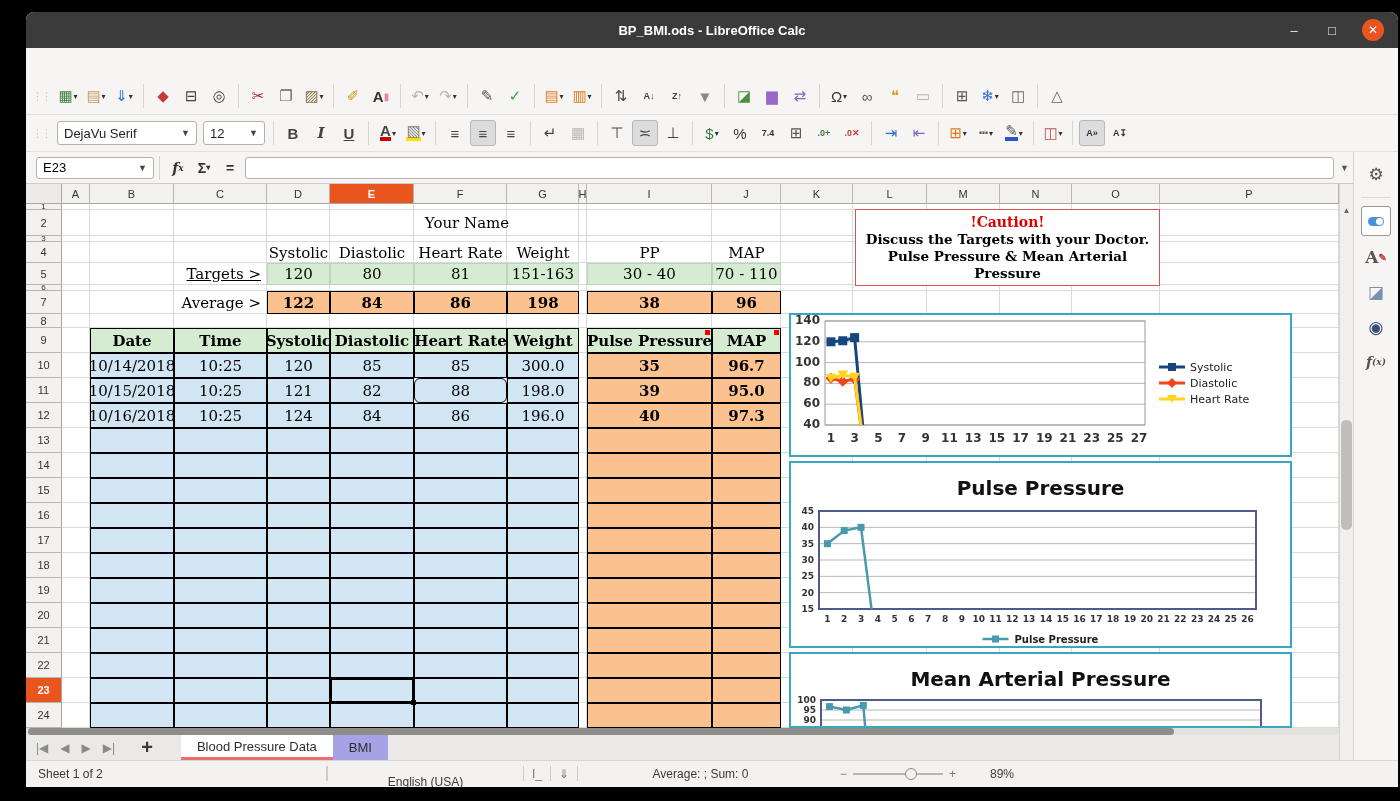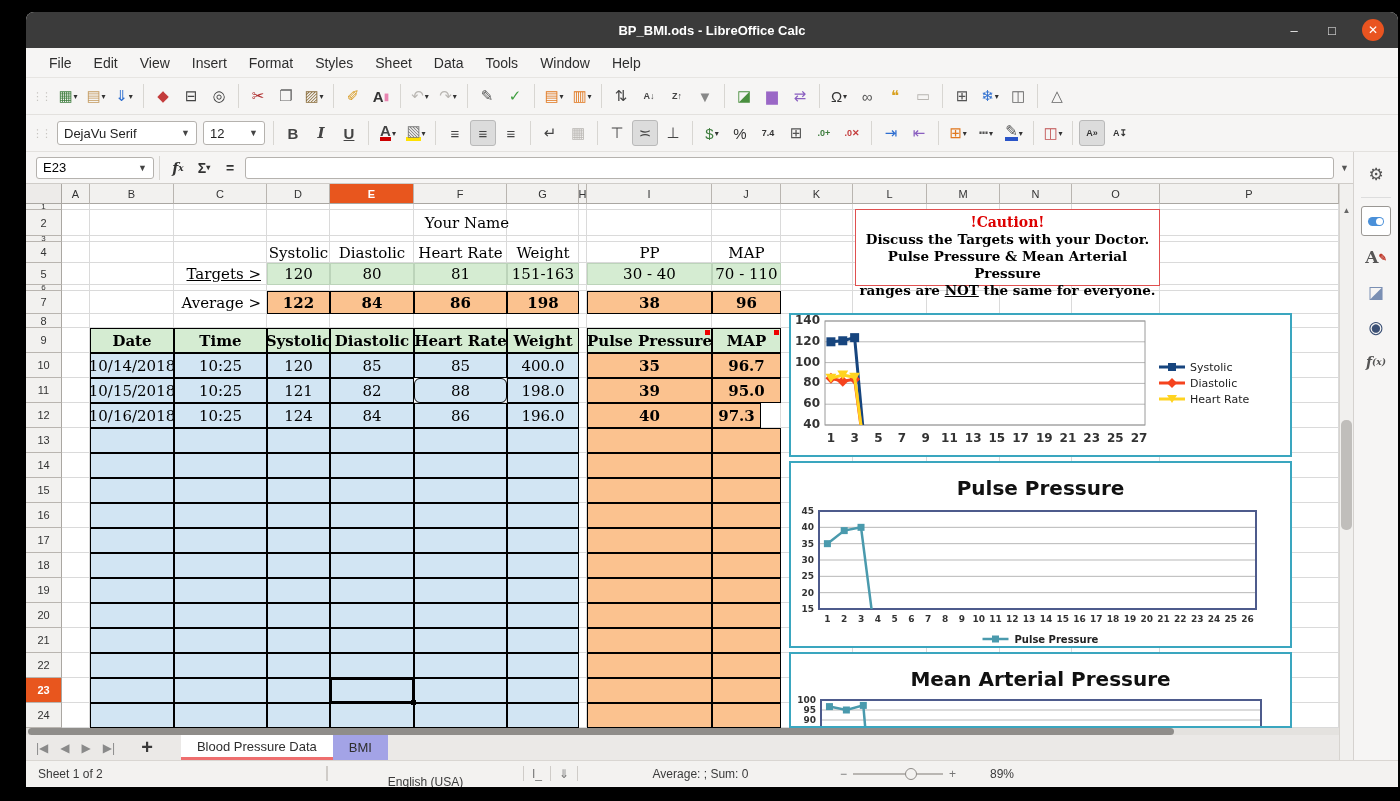--- a/index.html
+++ b/index.html
@@ -95,33 +95,20 @@
 
     <div class="titlebar">
       <span class="title">BP_BMI.ods - LibreOffice Calc</span>
       <div class="winctrls">
         <span class="wc">–</span>
         <span class="wc">□</span>
         <span class="wc close">✕</span>
       </div>
     </div>
 
-    <div class="menubar" id="menubar">
-        <span class="menuitem">File</span>
-        <span class="menuitem">Edit</span>
-        <span class="menuitem">View</span>
-        <span class="menuitem">Insert</span>
-        <span class="menuitem">Format</span>
-        <span class="menuitem">Styles</span>
-        <span class="menuitem">Sheet</span>
-        <span class="menuitem">Data</span>
-        <span class="menuitem">Tools</span>
-        <span class="menuitem">Window</span>
-        <span class="menuitem">Help</span>
-      </div>
     <div class="toolbar tb1" id="tb1">
         <span class="grip">⋮⋮</span>
         <span class="ic">
           <span style="color:#3e7d3e">▦</span>
           <span class="dd">▾</span>
         </span>
         <span class="ic">
           <span style="color:#c49a5f">▤</span>
           <span class="dd">▾</span>
         </span>
@@ -477,39 +464,39 @@
           <div class="cell green tb bold" style="left: 268px; width: 84px; top: 124px; height: 25px;">Diastolic</div>
           <div class="cell green tb bold" style="left: 352px; width: 93px; top: 124px; height: 25px;">Heart Rate</div>
           <div class="cell green tb bold" style="left: 445px; width: 72px; top: 124px; height: 25px;">Weight</div>
           <div class="cell green tb bold" style="left: 525px; width: 125px; top: 124px; height: 25px;">Pulse Pressure<span class="note"></span></div>
           <div class="cell green tb bold" style="left: 650px; width: 69px; top: 124px; height: 25px;">MAP<span class="note"></span></div>
           <div class="cell blue tb" style="left: 28px; width: 84px; top: 149px; height: 25px;">10/14/2018</div>
           <div class="cell blue tb" style="left: 112px; width: 93px; top: 149px; height: 25px;">10:25</div>
           <div class="cell blue tb" style="left: 205px; width: 63px; top: 149px; height: 25px;">120</div>
           <div class="cell blue tb" style="left: 268px; width: 84px; top: 149px; height: 25px;">85</div>
           <div class="cell blue tb" style="left: 352px; width: 93px; top: 149px; height: 25px;">85</div>
-          <div class="cell blue tb" style="left: 445px; width: 72px; top: 149px; height: 25px;">400.0</div>
+          <div class="cell blue tb" style="left: 445px; width: 72px; top: 149px; height: 25px;">300.0</div>
           <div class="cell orange tb bold" style="left: 525px; width: 125px; top: 149px; height: 25px;">35</div>
           <div class="cell orange tb bold" style="left: 650px; width: 69px; top: 149px; height: 25px;">96.7</div>
           <div class="cell blue tb" style="left: 28px; width: 84px; top: 174px; height: 25px;">10/15/2018</div>
           <div class="cell blue tb" style="left: 112px; width: 93px; top: 174px; height: 25px;">10:25</div>
           <div class="cell blue tb" style="left: 205px; width: 63px; top: 174px; height: 25px;">121</div>
           <div class="cell blue tb" style="left: 268px; width: 84px; top: 174px; height: 25px;">82</div>
           <div class="cell blue tb" style="left: 352px; width: 93px; top: 174px; height: 25px; border-radius: 6px;">88</div>
           <div class="cell blue tb" style="left: 445px; width: 72px; top: 174px; height: 25px;">198.0</div>
           <div class="cell orange tb bold" style="left: 525px; width: 125px; top: 174px; height: 25px;">39</div>
           <div class="cell orange tb bold" style="left: 650px; width: 69px; top: 174px; height: 25px;">95.0</div>
           <div class="cell blue tb" style="left: 28px; width: 84px; top: 199px; height: 25px;">10/16/2018</div>
           <div class="cell blue tb" style="left: 112px; width: 93px; top: 199px; height: 25px;">10:25</div>
           <div class="cell blue tb" style="left: 205px; width: 63px; top: 199px; height: 25px;">124</div>
           <div class="cell blue tb" style="left: 268px; width: 84px; top: 199px; height: 25px;">84</div>
           <div class="cell blue tb" style="left: 352px; width: 93px; top: 199px; height: 25px;">86</div>
           <div class="cell blue tb" style="left: 445px; width: 72px; top: 199px; height: 25px;">196.0</div>
           <div class="cell orange tb bold" style="left: 525px; width: 125px; top: 199px; height: 25px;">40</div>
-          <div class="cell orange tb bold" style="left: 650px; width: 49px; top: 199px; height: 25px;">97.3</div>
+          <div class="cell orange tb bold" style="left: 650px; width: 69px; top: 199px; height: 25px;">97.3</div>
           <div class="cell blue tb" style="left: 28px; width: 84px; top: 224px; height: 25px;"></div>
           <div class="cell blue tb" style="left: 112px; width: 93px; top: 224px; height: 25px;"></div>
           <div class="cell blue tb" style="left: 205px; width: 63px; top: 224px; height: 25px;"></div>
           <div class="cell blue tb" style="left: 268px; width: 84px; top: 224px; height: 25px;"></div>
           <div class="cell blue tb" style="left: 352px; width: 93px; top: 224px; height: 25px;"></div>
           <div class="cell blue tb" style="left: 445px; width: 72px; top: 224px; height: 25px;"></div>
           <div class="cell orange tb" style="left: 525px; width: 125px; top: 224px; height: 25px;"></div>
           <div class="cell orange tb" style="left: 650px; width: 69px; top: 224px; height: 25px;"></div>
           <div class="cell blue tb" style="left: 28px; width: 84px; top: 249px; height: 25px;"></div>
           <div class="cell blue tb" style="left: 112px; width: 93px; top: 249px; height: 25px;"></div>
@@ -596,21 +583,20 @@
           <div class="cell blue tb" style="left: 205px; width: 63px; top: 499px; height: 25px;"></div>
           <div class="cell blue tb" style="left: 268px; width: 84px; top: 499px; height: 25px;"></div>
           <div class="cell blue tb" style="left: 352px; width: 93px; top: 499px; height: 25px;"></div>
           <div class="cell blue tb" style="left: 445px; width: 72px; top: 499px; height: 25px;"></div>
           <div class="cell orange tb" style="left: 525px; width: 125px; top: 499px; height: 25px;"></div>
           <div class="cell orange tb" style="left: 650px; width: 69px; top: 499px; height: 25px;"></div>
           <div class="caution" style="left: 793px; top: 5px; width: 305px; height: 77px;">
             <div class="ct">!Caution!</div>
             <div>Discuss the Targets with your Doctor.</div>
             <div>Pulse Pressure &amp; Mean Arterial Pressure</div>
-            <div>ranges are <u>NOT</u> the same for everyone.</div>
           </div>
           <div class="cursor" style="left: 268px; top: 474px; width: 84px; height: 25px;"></div>
           <div class="handle" style="left: 349px; top: 496px;"></div>
           <div class="chartbox" style="left: 727px; top: 109px; width: 503px; height: 144px; border-color: rgb(58, 166, 191);"><svg width="499" height="140" style="font-family:&quot;DejaVu Sans&quot;,sans-serif">
               <line x1="34" x2="354" y1="6" y2="6" stroke="#b7b7b7" stroke-width="1"></line>
               <text x="29" y="9" text-anchor="end" font-size="12" font-weight="600" fill="#333">140</text>
               <line x1="34" x2="354" y1="26.8" y2="26.8" stroke="#b7b7b7" stroke-width="1"></line>
               <text x="29" y="29.8" text-anchor="end" font-size="12" font-weight="600" fill="#333">120</text>
               <line x1="34" x2="354" y1="47.6" y2="47.6" stroke="#b7b7b7" stroke-width="1"></line>
               <text x="29" y="50.6" text-anchor="end" font-size="12" font-weight="600" fill="#333">100</text>

